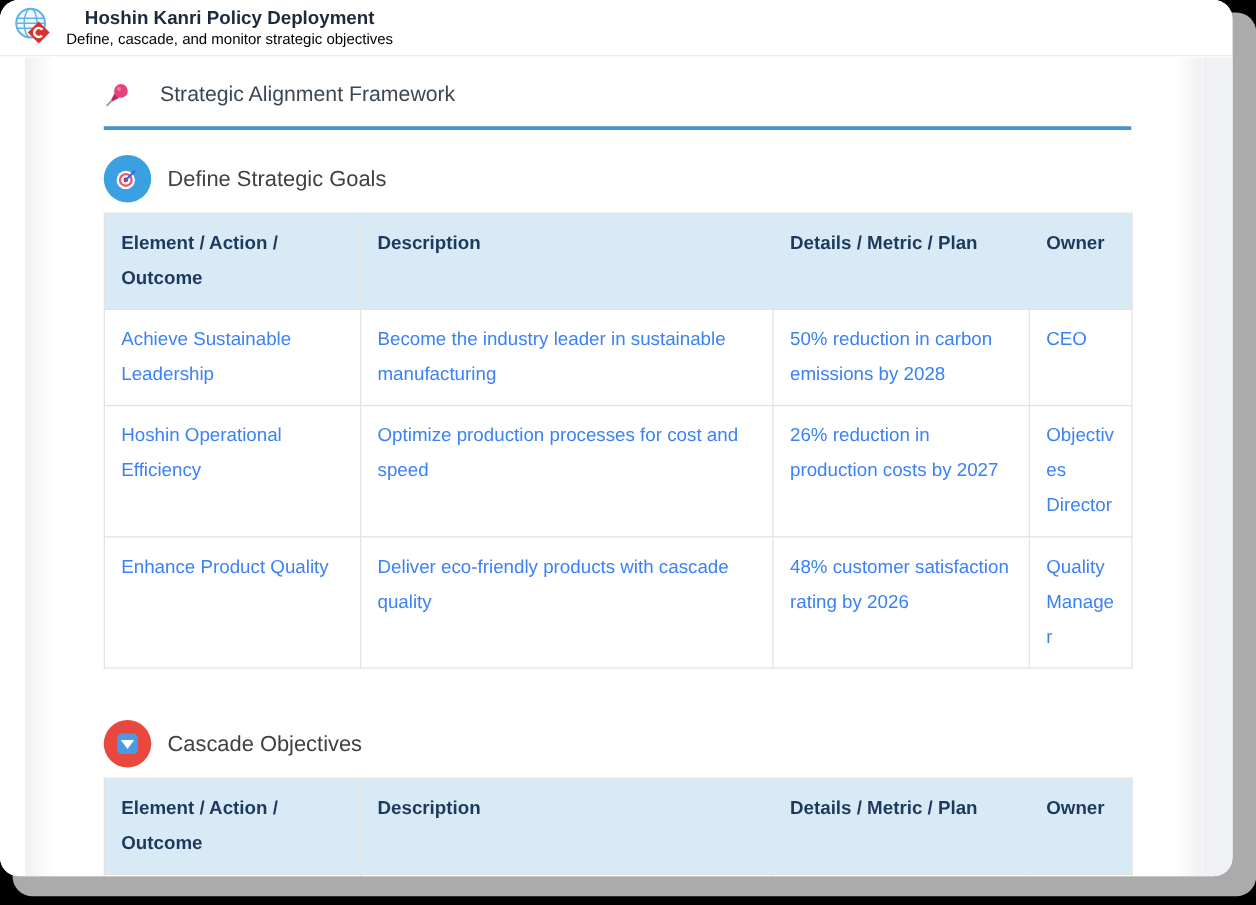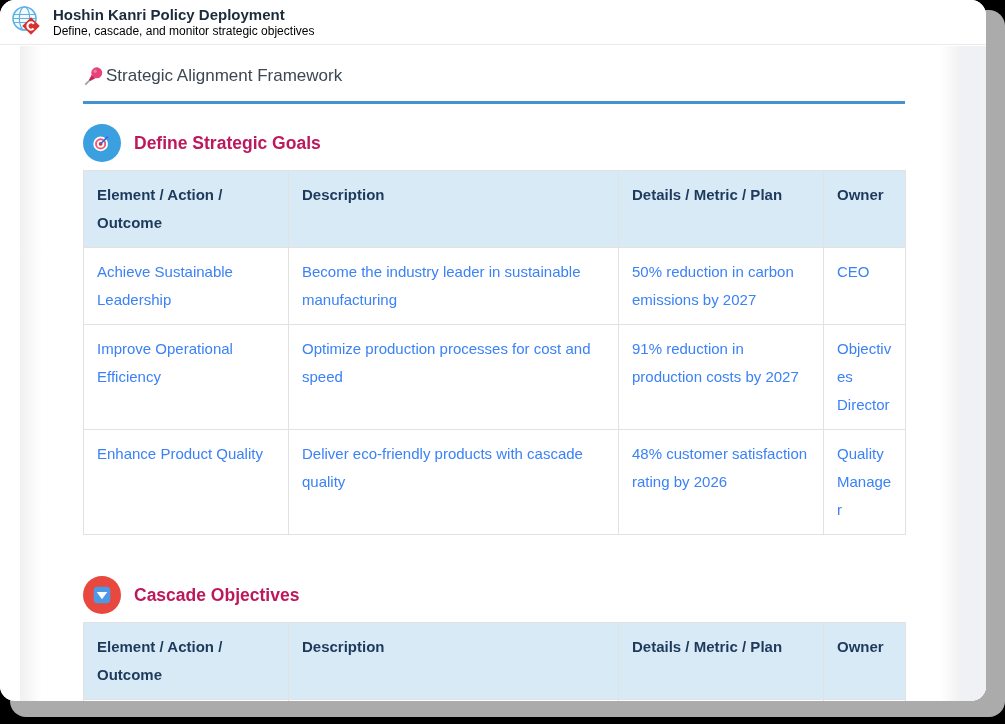--- a/index.html
+++ b/index.html
@@ -16,45 +16,45 @@
   .window {
     position:absolute; left:0; top:0; width:986px; height:701px;
     background:#fff; border-radius:15px; overflow:hidden;
   }
   
   .header {
     height:45px; display:flex; align-items:center; padding-left:10px;
     border-bottom:1px solid #e8eaec; background:#fff;
   }
   .logo { width:34px; height:34px; margin-right:9px; flex:0 0 auto; }
-  .titles { display:flex; flex-direction:column; justify-content:center; }
+  .titles { display:flex; flex-direction:column; justify-content:center;align-items:center; }
   .app-title { font-size:15px; font-weight:700; color:#1b2b3c; line-height:1.3; }
   .app-subtitle { font-size:12px; color:#000000; line-height:1.25; }
   
   .content { position:absolute; top:46px; left:0; right:0; bottom:0; background:#fff; }
   .gutter { position:absolute; top:0; right:0; bottom:0; width:24px; background:#eff1f4; }
   .sheet { position:absolute; top:0; left:20px; right:24px; bottom:0; background:#fff; overflow:hidden; }
   .sheet::before { content:""; position:absolute; left:0; top:0; bottom:0; width:22px; pointer-events:none;
     background:linear-gradient(to right, rgba(110,110,110,0.10), rgba(255,255,255,0)); }
   .sheet::after { content:""; position:absolute; right:0; top:0; bottom:0; width:22px; pointer-events:none;
     background:linear-gradient(to left, rgba(110,110,110,0.10), rgba(255,255,255,0)); }
   .inner { padding:19px 0 0 63px; width:885px; }
   
-  .section-head { display:flex; align-items:center; gap:1px; }
+  .section-head { display:flex; align-items:center; gap:23px; }
   .pin { width:22px; height:22px; flex:0 0 auto; }
   .section-title { font-size:17px; font-weight:400; color:#3d4752; }
   .rule { height:3px; width:822px; background:#4393ce; margin-top:14px; }
   
   .block-head { display:flex; align-items:center; gap:13px; margin:20px 0 8px 0; }
   .icon-circle { width:38px; height:38px; border-radius:50%; display:flex;
     align-items:center; justify-content:center; flex:0 0 auto; }
   .icon-circle.blue { background:#3ba0e0; }
   .icon-circle.red  { background:#e8483e; }
   .icon-circle svg { width:22px; height:22px; }
-  .block-title { font-size:17.5px; color:#be185d; font-weight:700; }
+  .block-title { font-size:17.5px; color:#404040; font-weight:400; }
   
   table { border-collapse:collapse; table-layout:fixed; width:822px; font-size:15px; margin-bottom:41px; }
   th, td {
     border:1px solid #e2e2e2; text-align:left; vertical-align:top;
     padding:10px 13px; line-height:28px; overflow-wrap:break-word; word-wrap:break-word;
   }
   th { background:#d9eaf7; color:#1d3a5c; font-weight:700; }
   td { color:#3b82f6; font-weight:400; }
 </style>
 </head>
@@ -123,27 +123,27 @@
               <th>Element / Action / Outcome</th>
               <th>Description</th>
               <th>Details / Metric / Plan</th>
               <th>Owner</th>
             </tr>
           </thead>
           <tbody>
             <tr>
               <td>Achieve Sustainable Leadership</td>
               <td>Become the industry leader in sustainable manufacturing</td>
-              <td>50% reduction in carbon emissions by 2027</td>
+              <td>50% reduction in carbon emissions by 2028</td>
               <td>CEO</td>
             </tr>
             <tr>
-              <td>Improve Operational Efficiency</td>
+              <td>Hoshin Operational Efficiency</td>
               <td>Optimize production processes for cost and speed</td>
-              <td>91% reduction in production costs by 2027</td>
+              <td>26% reduction in production costs by 2027</td>
               <td>Objectives Director</td>
             </tr>
             <tr>
               <td>Enhance Product Quality</td>
               <td>Deliver eco-friendly products with cascade quality</td>
               <td>48% customer satisfaction rating by 2026</td>
               <td>Quality Manager</td>
             </tr>
           </tbody>
         </table>

